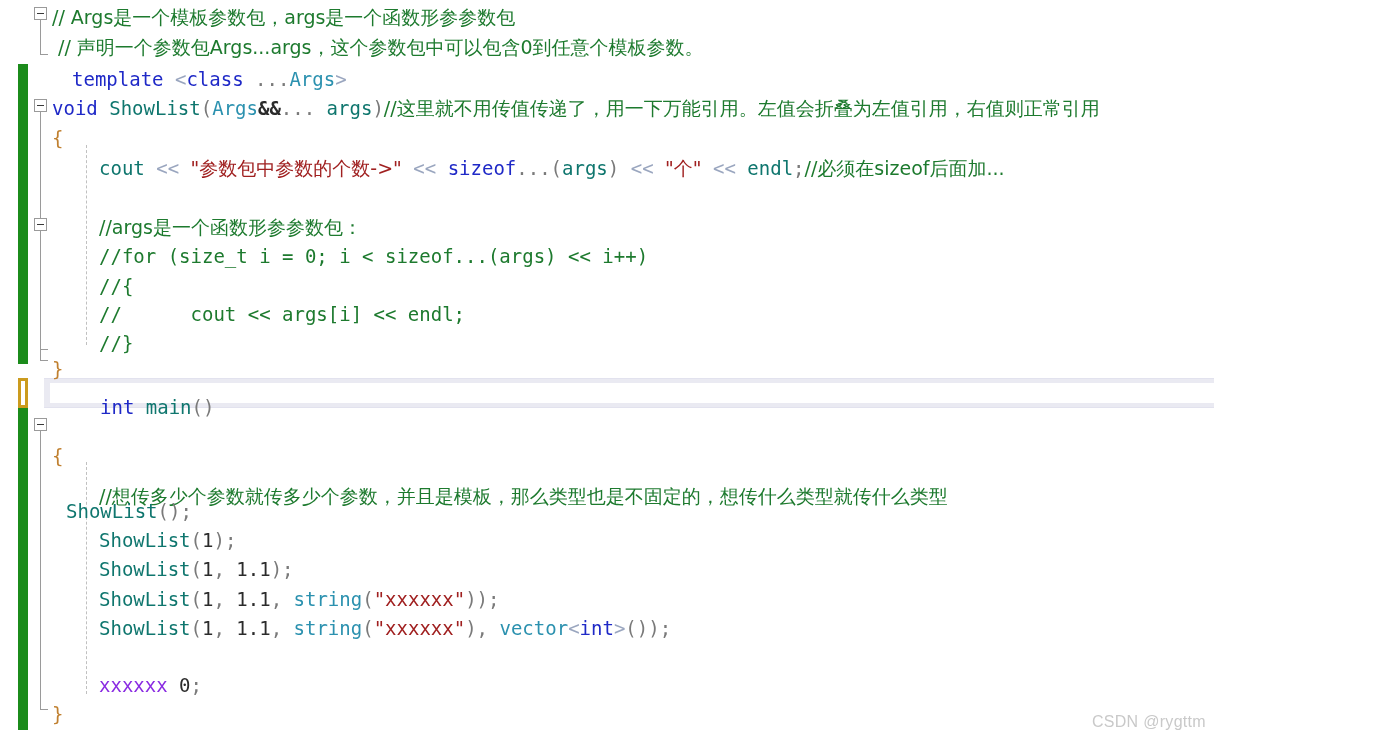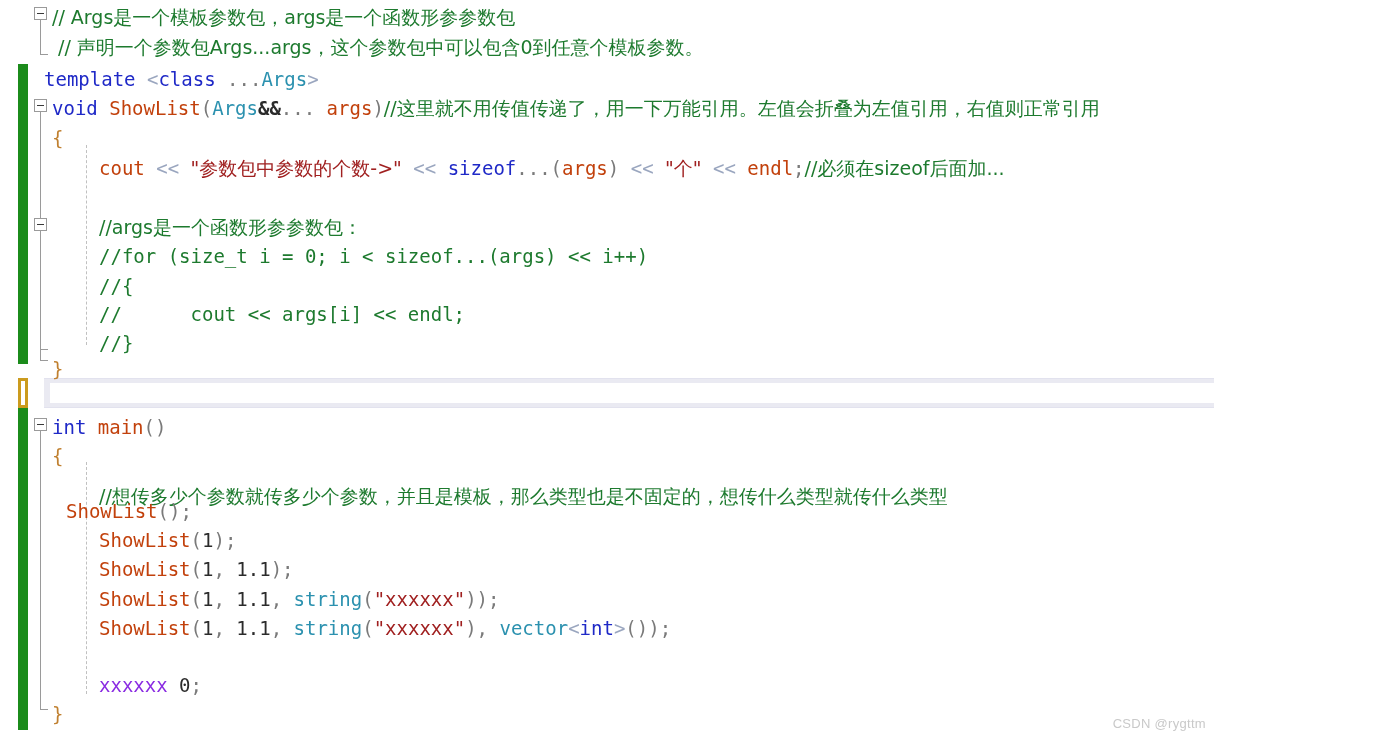--- a/index.html
+++ b/index.html
@@ -90,37 +90,37 @@
     line-height: 30px;
     font-family: "DejaVu Sans Mono", "Liberation Mono", monospace;
     letter-spacing: 0px;
   }
 
   .tok-plain    { color: #2b2b2b; }
   .tok-keyword  { color: #1f29c7; }
   .tok-comment  { color: #1d7a2e; }
   .tok-string   { color: #a02020; }
   .tok-type     { color: #2b91af; }
-  .tok-ident    { color: #c2410c; }
+  .tok-ident    { color: #0f766e; }
   .tok-op       { color: #9aa6bf; }
   .tok-punct    { color: #7a7a7a; }
   .tok-num      { color: #2b2b2b; }
   .tok-ctrl     { color: #8a2be2; }
   .tok-brace    { color: #c08030; }
   .tok-sizeof   { color: #1f29c7; }
   .tok-bold     { font-weight: bold; color: #2b2b2b; }
 
   .cjk { font-family: "DejaVu Sans", "Liberation Sans", sans-serif; }
 
   .watermark {
     position: absolute;
     right: 8px;
     bottom: 6px;
     color: #c9c9c9;
-    font-size: 13px;
+    font-size: 16px;
     font-family: "Liberation Sans", sans-serif;
     letter-spacing: 0.3px;
   }
 </style>
 </head>
 <body>
 
 <div id="editor">
 
   <div id="change-bars">
@@ -151,33 +151,33 @@
   <div id="fold-boxes">
       <div class="fold-box" style="left: 34px; top: 7px;"></div>
       <div class="fold-box" style="left: 34px; top: 99px;"></div>
       <div class="fold-box" style="left: 34px; top: 218px;"></div>
       <div class="fold-box" style="left: 34px; top: 418px;"></div>
     </div>
 
   <div id="code-layer">
       <div class="code-line" style="top: 2px; padding-left: 52px;"><span class="tok-comment cjk">// Args是一个模板参数包，args是一个函数形参参数包</span></div>
       <div class="code-line" style="top: 32px; padding-left: 58px;"><span class="tok-comment cjk">// 声明一个参数包Args...args，这个参数包中可以包含0到任意个模板参数。</span></div>
-      <div class="code-line" style="top: 64px; padding-left: 44px;"><span class="tok-keyword">template</span><span class="tok-plain"> </span><span class="tok-op">&lt;</span><span class="tok-keyword">class</span><span class="tok-plain"> </span><span class="tok-punct">...</span><span class="tok-type">Args</span><span class="tok-op">&gt;</span></div>
+      <div class="code-line" style="top: 64px; padding-left: 72px;"><span class="tok-keyword">template</span><span class="tok-plain"> </span><span class="tok-op">&lt;</span><span class="tok-keyword">class</span><span class="tok-plain"> </span><span class="tok-punct">...</span><span class="tok-type">Args</span><span class="tok-op">&gt;</span></div>
       <div class="code-line" style="top: 93px; padding-left: 52px;"><span class="tok-keyword">void</span><span class="tok-plain"> </span><span class="tok-ident">ShowList</span><span class="tok-punct">(</span><span class="tok-type">Args</span><span class="tok-bold">&amp;&amp;</span><span class="tok-punct">... </span><span class="tok-ident">args</span><span class="tok-punct">)</span><span class="tok-comment cjk">//这里就不用传值传递了，用一下万能引用。左值会折叠为左值引用，右值则正常引用</span></div>
       <div class="code-line" style="top: 123px; padding-left: 52px;"><span class="tok-brace">{</span></div>
       <div class="code-line" style="top: 153px; padding-left: 99px;"><span class="tok-ident">cout</span><span class="tok-plain"> </span><span class="tok-op">&lt;&lt;</span><span class="tok-plain"> </span><span class="tok-string cjk">"参数包中参数的个数-&gt;"</span><span class="tok-plain"> </span><span class="tok-op">&lt;&lt;</span><span class="tok-plain"> </span><span class="tok-sizeof">sizeof</span><span class="tok-punct">...</span><span class="tok-punct">(</span><span class="tok-ident">args</span><span class="tok-punct">)</span><span class="tok-plain"> </span><span class="tok-op">&lt;&lt;</span><span class="tok-plain"> </span><span class="tok-string cjk">"个"</span><span class="tok-plain"> </span><span class="tok-op">&lt;&lt;</span><span class="tok-plain"> </span><span class="tok-ident">endl</span><span class="tok-punct">;</span><span class="tok-comment cjk">//必须在sizeof后面加...</span></div>
       <div class="code-line" style="top: 183px; padding-left: 99px;">&nbsp;</div>
       <div class="code-line" style="top: 212px; padding-left: 99px;"><span class="tok-comment cjk">//args是一个函数形参参数包：</span></div>
       <div class="code-line" style="top: 241px; padding-left: 99px; text-align: center;"><span class="tok-comment">//for (size_t i = 0; i &lt; sizeof...(args) &lt;&lt; i++)</span></div>
       <div class="code-line" style="top: 271px; padding-left: 99px;"><span class="tok-comment">//{</span></div>
       <div class="code-line" style="top: 299px; padding-left: 99px;"><span class="tok-comment">//	cout &lt;&lt; args[i] &lt;&lt; endl;</span></div>
       <div class="code-line" style="top: 328px; padding-left: 99px;"><span class="tok-comment">//}</span></div>
       <div class="code-line" style="top: 354px; padding-left: 52px;"><span class="tok-brace">}</span></div>
       <div class="code-line" style="top: 382px; padding-left: 52px;">&nbsp;</div>
-      <div class="code-line" style="top: 412px; padding-left: 52px;"><span class="tok-keyword">int</span><span class="tok-plain"> </span><span class="tok-ident">main</span><span class="tok-punct">()</span></div>
+      <div class="code-line" style="top: 392px; padding-left: 52px; margin-left: 48px;"><span class="tok-keyword">int</span><span class="tok-plain"> </span><span class="tok-ident">main</span><span class="tok-punct">()</span></div>
       <div class="code-line" style="top: 441px; padding-left: 52px;"><span class="tok-brace">{</span></div>
       <div class="code-line" style="top: 481px; padding-left: 99px;"><span class="tok-comment cjk">//想传多少个参数就传多少个参数，并且是模板，那么类型也是不固定的，想传什么类型就传什么类型</span></div>
       <div class="code-line" style="top: 496px; padding-left: 66px;"><span class="tok-ident">ShowList</span><span class="tok-punct">()</span><span class="tok-punct">;</span></div>
       <div class="code-line" style="top: 525px; padding-left: 99px;"><span class="tok-ident">ShowList</span><span class="tok-punct">(</span><span class="tok-num">1</span><span class="tok-punct">)</span><span class="tok-punct">;</span></div>
       <div class="code-line" style="top: 554px; padding-left: 99px;"><span class="tok-ident">ShowList</span><span class="tok-punct">(</span><span class="tok-num">1</span><span class="tok-punct">, </span><span class="tok-num">1.1</span><span class="tok-punct">)</span><span class="tok-punct">;</span></div>
       <div class="code-line" style="top: 584px; padding-left: 99px;"><span class="tok-ident">ShowList</span><span class="tok-punct">(</span><span class="tok-num">1</span><span class="tok-punct">, </span><span class="tok-num">1.1</span><span class="tok-punct">, </span><span class="tok-type">string</span><span class="tok-punct">(</span><span class="tok-string">"xxxxxx"</span><span class="tok-punct">))</span><span class="tok-punct">;</span></div>
       <div class="code-line" style="top: 613px; padding-left: 99px;"><span class="tok-ident">ShowList</span><span class="tok-punct">(</span><span class="tok-num">1</span><span class="tok-punct">, </span><span class="tok-num">1.1</span><span class="tok-punct">, </span><span class="tok-type">string</span><span class="tok-punct">(</span><span class="tok-string">"xxxxxx"</span><span class="tok-punct">)</span><span class="tok-punct">, </span><span class="tok-type">vector</span><span class="tok-op">&lt;</span><span class="tok-keyword">int</span><span class="tok-op">&gt;</span><span class="tok-punct">())</span><span class="tok-punct">;</span></div>
       <div class="code-line" style="top: 643px; padding-left: 99px;">&nbsp;</div>
       <div class="code-line" style="top: 670px; padding-left: 99px;"><span class="tok-ctrl">xxxxxx</span><span class="tok-plain"> </span><span class="tok-num">0</span><span class="tok-punct">;</span></div>
       <div class="code-line" style="top: 699px; padding-left: 52px;"><span class="tok-brace">}</span></div>

